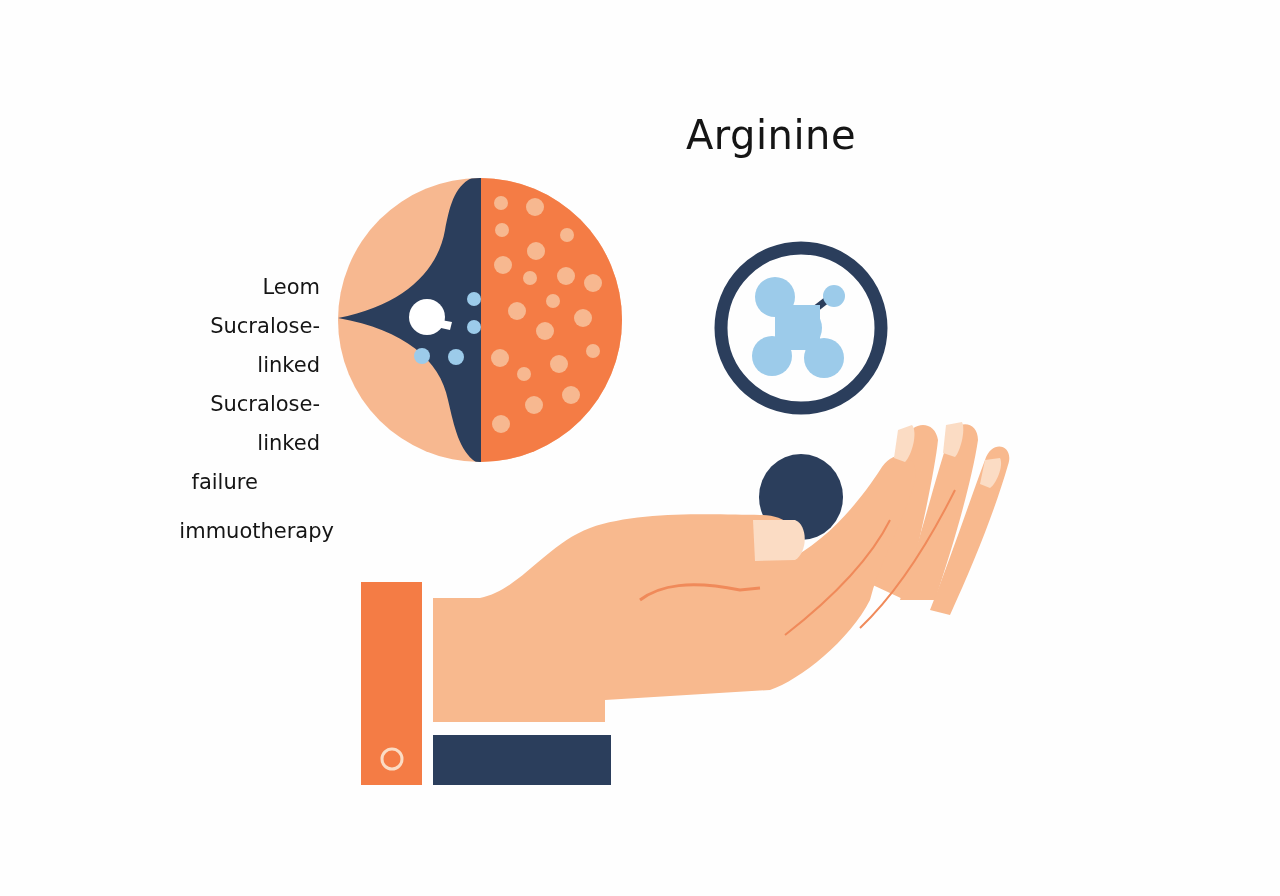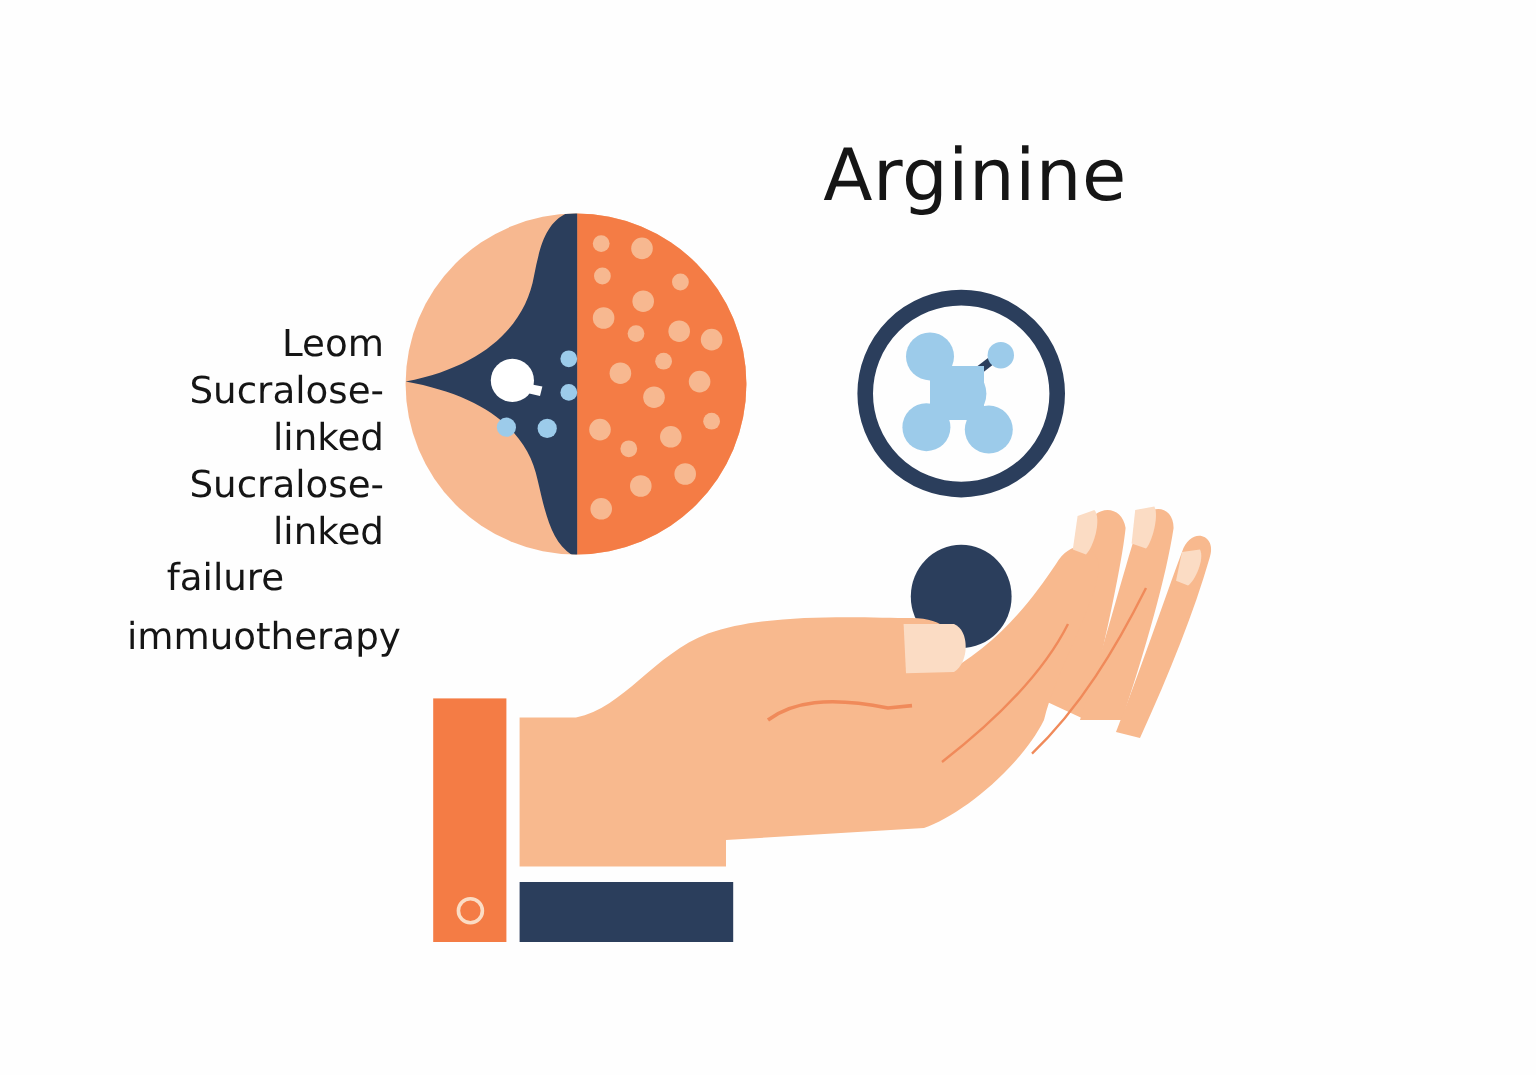--- a/index.html
+++ b/index.html
@@ -1,18 +1,18 @@
 <!DOCTYPE html>
 <html><head>
 <meta charset="utf-8">
 <style>
   html,body{margin:0;padding:0;}
   body{width:1280px;height:896px;background:#fefefe;position:relative;overflow:hidden;font-family:"DejaVu Sans","Liberation Sans",sans-serif;color:#111;}
-  .title{position:absolute;left:686px;top:112px;font-size:60px;font-weight:400;letter-spacing:0.5px;color:#151515;}
-  .labels{position:absolute;right:960px;top:268px;text-align:right;font-size:31px;line-height:39px;color:#151515;}
+  .title{position:absolute;left:686px;top:112px;font-size:40px;font-weight:400;letter-spacing:0.5px;color:#151515;}
+  .labels{position:absolute;right:960px;top:268px;text-align:right;font-size:21px;line-height:39px;color:#151515;}
   .labels .l{display:block;white-space:nowrap;}
   .labels .gap{margin-top:10px;}
   .labels .center{text-align:center;}
   svg{position:absolute;left:0;top:0;}
 </style>
 </head>
 <body>
 
 <div class="title">Arginine</div>
 

